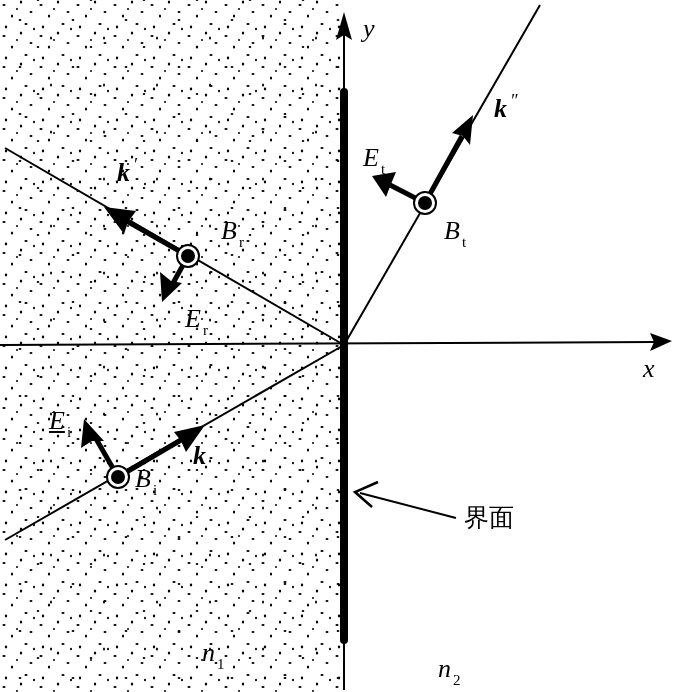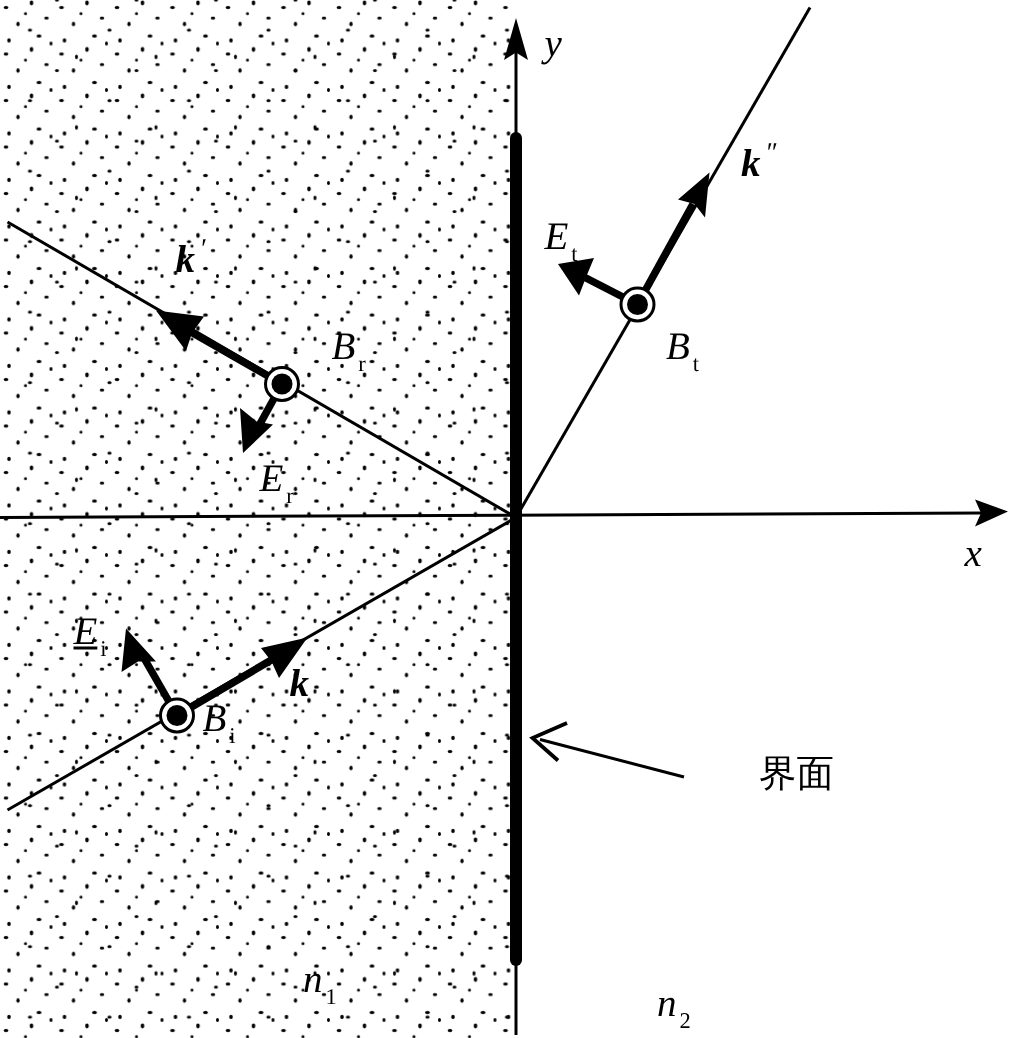--- a/index.html
+++ b/index.html
@@ -4,21 +4,21 @@
 <style>
   html, body { margin: 0; padding: 0; background: #ffffff; }
   body { width: 678px; height: 692px; overflow: hidden; position: relative; }
   #figure { position: absolute; left: 0; top: 0; width: 678px; height: 692px; }
   .lbl { position: absolute; font-family: "Liberation Serif", "DejaVu Serif", serif; color: #000; line-height: 1; white-space: nowrap; }
   .it { font-style: italic; }
   .bold-it { font-style: italic; font-weight: bold; }
   .sub { font-style: normal; font-weight: normal; font-size: 15px; position: relative; top: 8px; margin-left: 2px; }
   .sup { font-style: italic; font-weight: normal; font-size: 18px; position: relative; top: -10px; margin-left: 3px; }
   .big { font-size: 26px; }
-  .cn { font-family: Liberation Mono, monospace; font-size: 25px; margin-left: 42px; }
+  .cn { font-family: Liberation Sans, sans-serif; font-size: 25px; }
 </style>
 </head>
 <body>
 
 <div id="figure">
   <svg width="678" height="692" viewBox="0 0 678 692" xmlns="http://www.w3.org/2000/svg">
     <defs>
       <pattern id="dots" x="0" y="0" width="37" height="31" patternUnits="userSpaceOnUse">
         <ellipse cx="4" cy="5" rx="1.6" ry="1.1" fill="#000"></ellipse>
         <ellipse cx="21" cy="2" rx="1.2" ry="1.6" fill="#000"></ellipse>
@@ -91,21 +91,21 @@
   <span class="lbl it big" style="left:363px; top:16px;">y</span>
   <span class="lbl it big" style="left:643px; top:356px;">x</span>
 
   
   <span class="lbl big" style="left:117px; top:160px;">
     <span class="bold-it">k</span><span class="sup">′</span>
   </span>
   <span class="lbl big" style="left:221px; top:218px;">
     <span class="it">B</span><span class="sub">r</span>
   </span>
-  <span class="lbl big" style="left:173px; top:306px;">
+  <span class="lbl big" style="left:185px; top:306px;">
     <span class="it">E</span><span class="sub">r</span>
   </span>
 
   
   <span class="lbl big" style="left:494px; top:96px;">
     <span class="bold-it">k</span><span class="sup">″</span>
   </span>
   <span class="lbl big" style="left:363px; top:145px;">
     <span class="it">E</span><span class="sub">t</span>
   </span>

